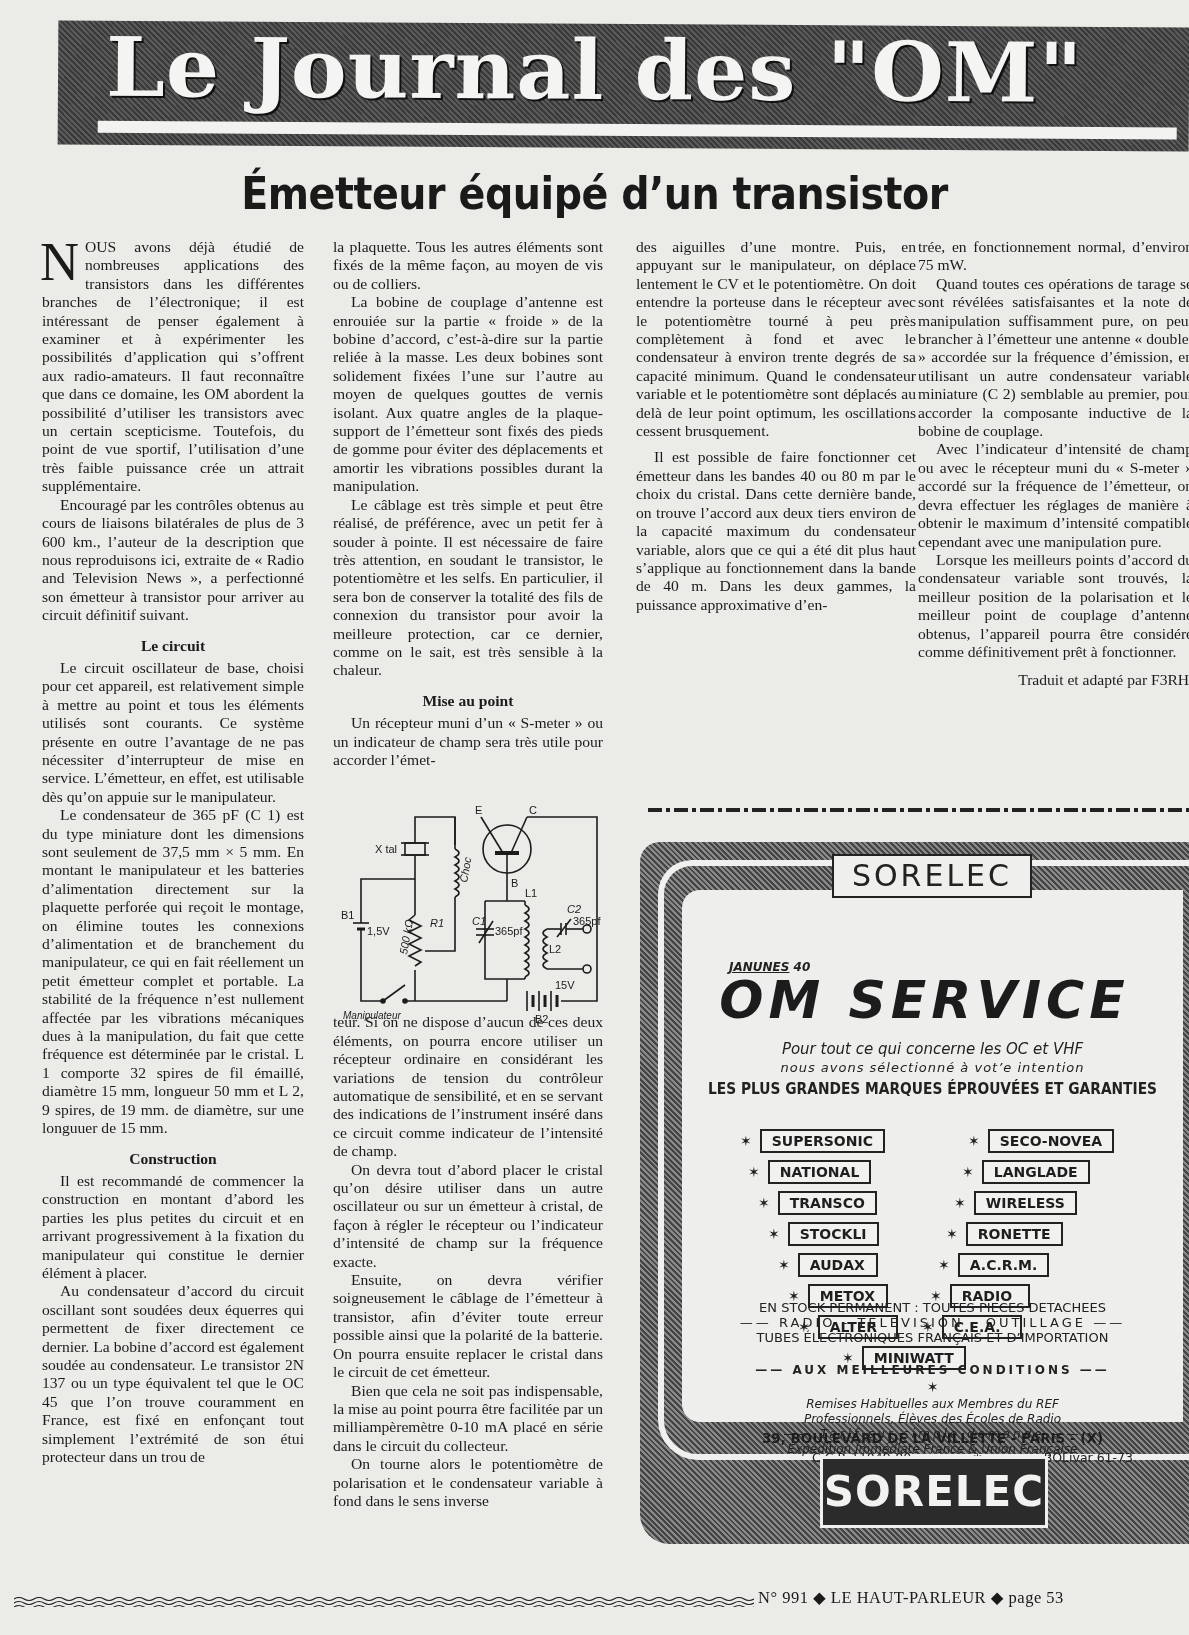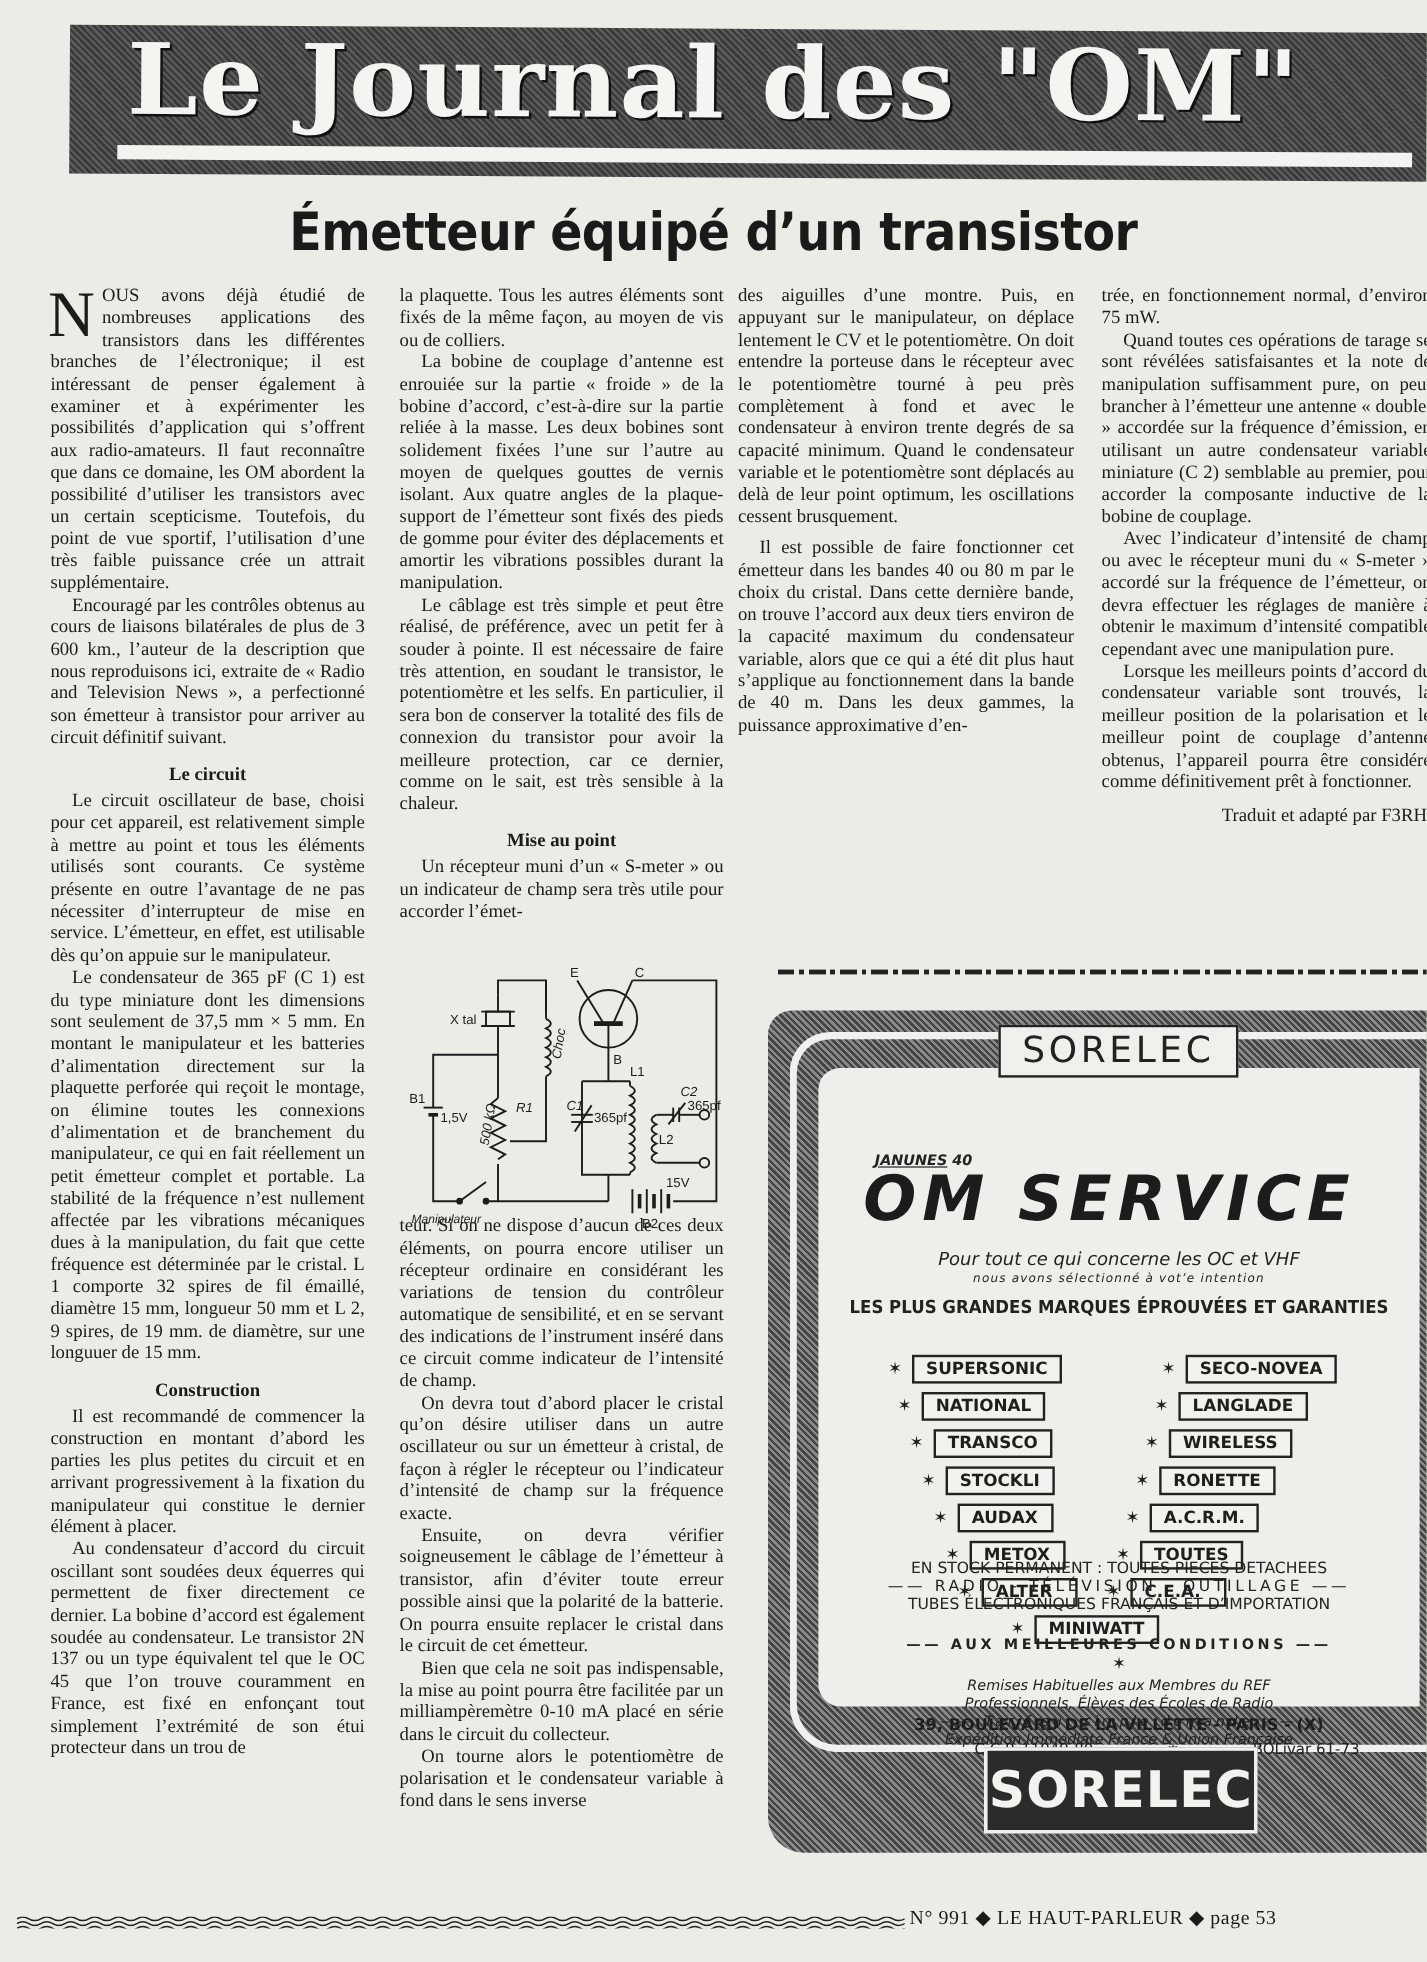--- a/index.html
+++ b/index.html
@@ -18,21 +18,21 @@
   .headline { position: absolute; left: 0; width: 1189px; top: 168px; text-align: center;
     font-family: "DejaVu Sans", sans-serif; font-weight: bold; font-size: 44px; letter-spacing: -0.5px;
     color: #1a1a1a; transform: scaleX(0.9); }
 
   
   .col { position: absolute; top: 238px; font-size: 15.6px; line-height: 18.4px; text-align: justify;
     hyphens: manual; }
   .col p { text-indent: 18px; margin: 0; }
   .col1 { left: 42px; width: 262px; }
   .col2 { left: 333px; width: 270px; }
-  .col3 { left: 615px; width: 280px; font-family: Liberation Serif, serif; }
+  .col3 { left: 636px; width: 280px; font-family: Liberation Serif, serif; }
   .col4 { left: 918px; width: 275px; overflow: hidden; }
   .col h3 { font-size: 15.6px; font-weight: bold; text-align: center; margin: 12px 0 4px; }
   .dropcap { float: left; font-size: 54px; line-height: 44px; font-weight: normal; margin: 2px 6px 0 -2px; }
   .first p:first-child { text-indent: 0; }
   .signature { text-align: right; text-indent: 0; margin-top: 10px !important; }
   .spacer { height: 8px; }
 
   
   .schematic { position: absolute; left: 335px; top: 805px; width: 270px; height: 220px; }
 
@@ -46,21 +46,21 @@
   .ad-stripe { position: absolute; left: 18px; top: 18px; right: -10px; bottom: 84px; border: 6px solid #f0f0ee; border-radius: 34px 0 0 40px; border-right: none; }
   .ad-inner { position: absolute; left: 42px; top: 48px; right: 6px; bottom: 122px; background: #eeeeec; border-radius: 18px 0 0 18px; }
   .ad-top-logo { position: absolute; left: 192px; top: 12px; width: 200px; height: 44px; background: #efefed; border: 2px solid #222;
     font-family: "DejaVu Sans", sans-serif; font-size: 30px; letter-spacing: 3px; text-align: center; line-height: 40px; color: #222; }
   .ad-code { position: absolute; left: 47px; top: 70px; font-family: "DejaVu Sans", sans-serif; font-size: 12px; font-style: italic; font-weight: bold; color: #222; }
   .ad-code u { text-decoration: underline; }
   .ad-title { position: absolute; left: 0; right: 16px; top: 80px; text-align: center; font-family: "DejaVu Sans", sans-serif;
     font-weight: 900; font-style: italic; font-size: 52px; letter-spacing: 5px; color: #1c1c1c; }
   .ad-sub { position: absolute; left: 0; right: 0; text-align: center; font-family: "DejaVu Sans", sans-serif; color: #222; }
   .ad-sub1 { top: 150px; font-size: 15px; font-style: italic; }
-  .ad-sub2 { top: 170px; font-size: 10px; font-style: italic; letter-spacing: 1px; }
+  .ad-sub2 { top: 170px; font-size: 13px; font-style: italic; letter-spacing: 1px; }
   .ad-sub3 { top: 190px; font-size: 15px; font-weight: bold; transform: scaleX(0.92); }
   .brand { position: absolute; font-family: "DejaVu Sans", sans-serif; font-size: 14px; font-weight: bold; color: #1e1e1e; display: flex; align-items: center; }
   .brand .star { font-size: 14px; margin-right: 8px; }
   .brand .box { border: 2px solid #222; padding: 2px 10px; background: #f1f1ef; min-width: 80px; text-align: left; }
   .ad-lines { position: absolute; left: 0; right: 0; top: 410px; text-align: center; font-family: "DejaVu Sans", sans-serif; color: #222; }
   .ad-lines div { font-size: 13px; line-height: 15px; }
   .ad-lines .big { font-weight: bold; font-size: 12px; letter-spacing: 3px; margin-top: 18px; }
   .ad-lines .it { font-style: italic; font-size: 12px; }
   .ad-lines .spaced { letter-spacing: 3px; }
   .ad-address { position: absolute; left: 0; right: 0; top: 540px; text-align: center; font-family: "DejaVu Sans", sans-serif; font-size: 13.5px; font-weight: bold; color: #1e1e1e; }
@@ -263,21 +263,21 @@
         <div class="brand" style="left: 264px; top: 332px;">
           <span class="star">✶</span>
           <span class="box">RONETTE</span>
         </div>
         <div class="brand" style="left: 256px; top: 363px;">
           <span class="star">✶</span>
           <span class="box">A.C.R.M.</span>
         </div>
         <div class="brand" style="left: 248px; top: 394px;">
           <span class="star">✶</span>
-          <span class="box">TOUTES</span>
+          <span class="box">RADIO</span>
         </div>
         <div class="brand" style="left: 240px; top: 425px;">
           <span class="star">✶</span>
           <span class="box">C.E.A.</span>
         </div>
         <div class="brand" style="left: 160px; top: 456px;">
           <span class="star">✶</span>
           <span class="box">MINIWATT</span>
         </div>
       </div>

